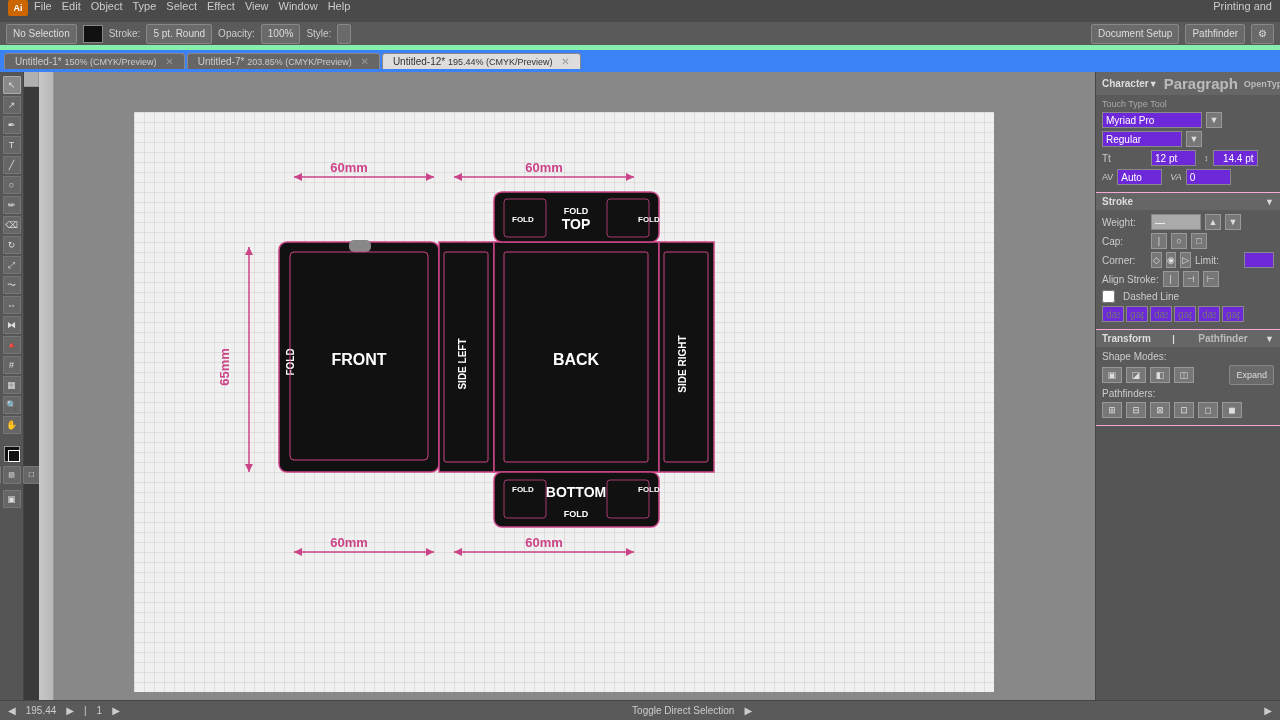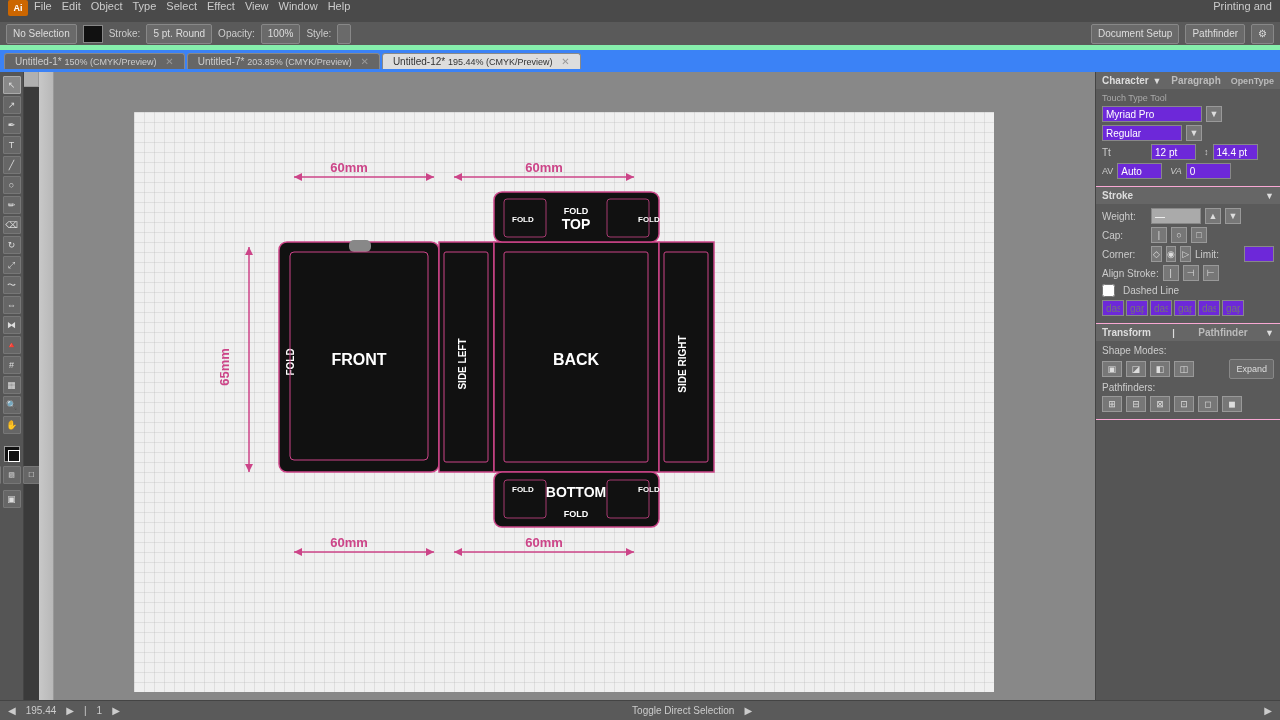--- a/index.html
+++ b/index.html
@@ -434,40 +434,40 @@
       </div>
     </div>
   </div>
 
   <div id="right-panels">
 
     <div class="panel">
       <div class="panel-header">
         <span>Character</span>
         <span style="font-size:9px;">▼</span>
-        <span style="margin-left:6px;font-size:10px;color:#bbb;">Paragraph</span>
+        <span style="margin-left:6px;font-size:15px;color:#bbb;">Paragraph</span>
         <span style="margin-left:6px;font-size:9px;color:#bbb;">OpenType</span>
       </div>
       <div class="panel-content">
         <div class="panel-row">
           <span style="color:#aaa;font-size:9px;">Touch Type Tool</span>
         </div>
         <div class="panel-row">
           <input class="panel-input" style="width: 100px;" value="Myriad Pro">
           <div class="panel-btn">▼</div>
         </div>
         <div class="panel-row">
           <input class="panel-input" style="width: 80px;" value="Regular">
           <div class="panel-btn">▼</div>
         </div>
         <div class="panel-row">
           <span class="panel-label">Tt</span>
           <input class="panel-input" style="width: 45px;" value="12 pt">
           <span style="color:#ccc;font-size:9px;margin-left:4px;">↕</span>
-          <input class="panel-input" style="width: 45px;" value="14.4 pt">
+          <input class="panel-input" style="width: 45px; text-align: right;" value="14.4 pt">
         </div>
         <div class="panel-row">
           <span style="color:#ccc;font-size:9px;">AV</span>
           <input class="panel-input" style="width: 45px;" value="Auto">
           <span style="color:#ccc;font-size:9px;margin-left:4px;font-style:italic;">VA</span>
           <input class="panel-input" style="width: 45px;" value="0">
         </div>
       </div>
     </div>
 

